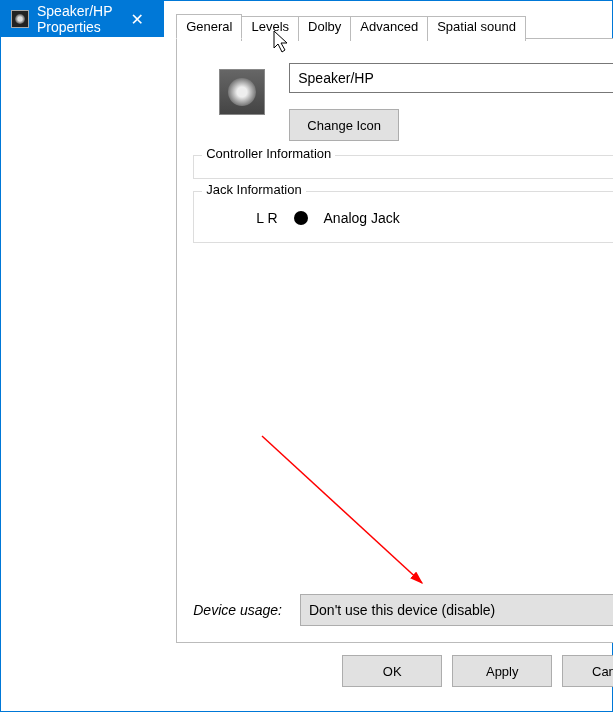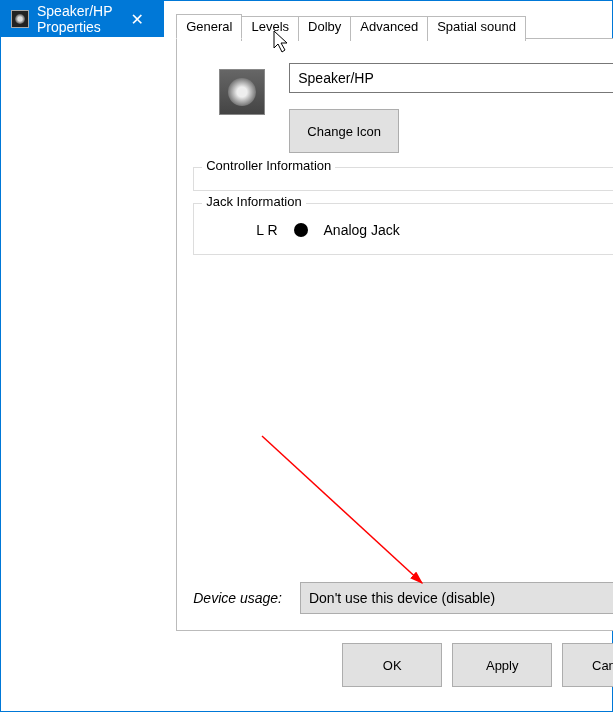--- a/index.html
+++ b/index.html
@@ -116,21 +116,21 @@
   .name-input {
     width: 370px;
     height: 30px;
     border: 1px solid #777;
     padding: 0 8px;
     font-size: 14px;
     font-family: inherit;
   }
   .btn {
     min-width: 110px;
-    height: 44px;
+    height: 32px;
     padding: 0 16px;
     background: #e1e1e1;
     border: 1px solid #adadad;
     font-family: inherit;
     font-size: 13px;
   }
   .fieldset {
     border:1px solid #ddd;
     padding:10px 10px 12px 10px;
     margin-bottom:12px;

